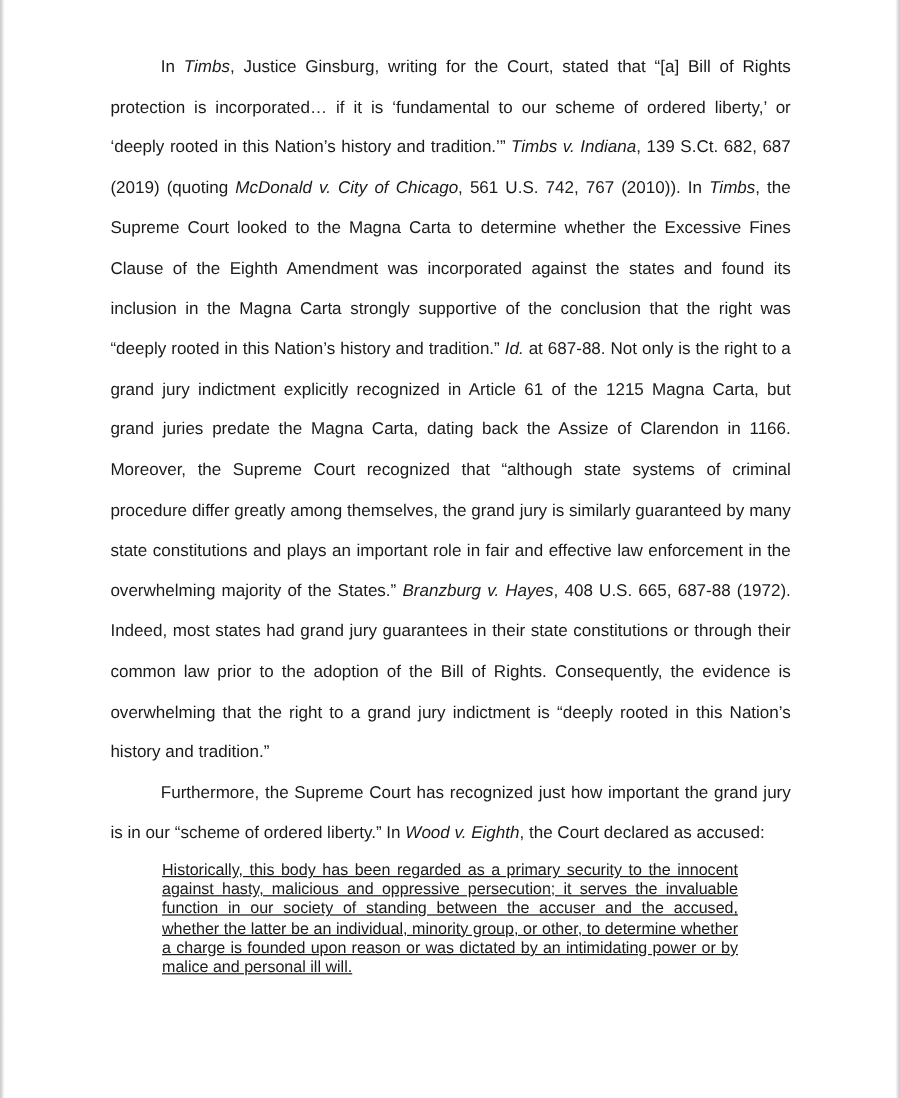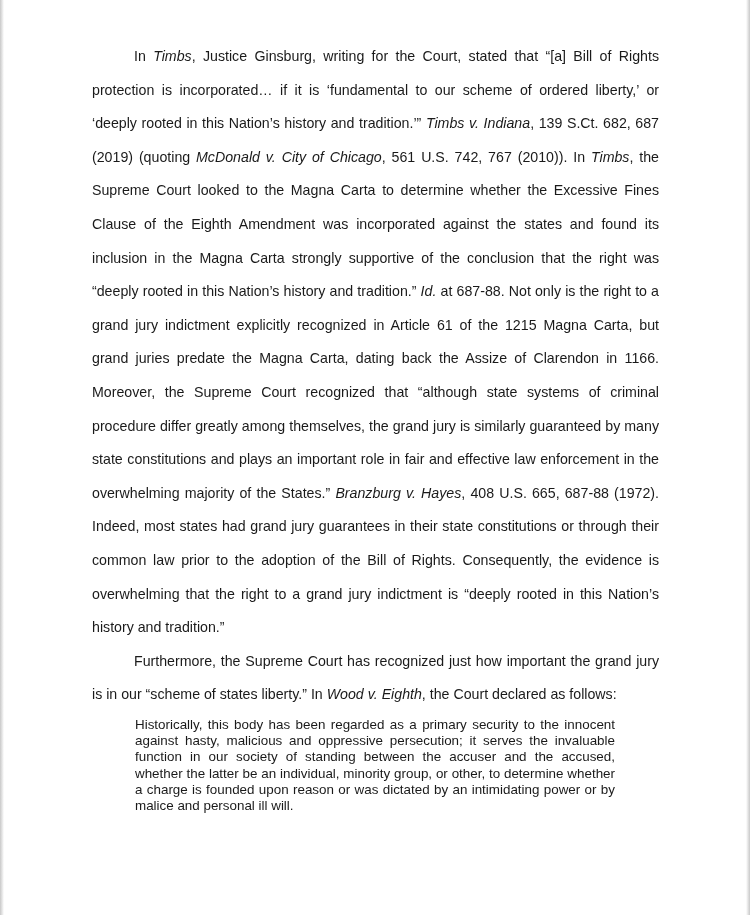--- a/index.html
+++ b/index.html
@@ -12,26 +12,26 @@
   .edge-right { position: absolute; right: 0; top: 0; width: 4px; height: 915px; background: linear-gradient(to left, #c8c8c8, #ffffff); }
   .page { position: absolute; left: 92px; top: 40px; width: 567px; }
   .para {
     font-size: 14.2px; line-height: 33.6px; text-align: justify; margin: 0;
     text-align-last: left;
   }
   .indent { text-indent: 42px; }
   .para i { }
   .block {
     position: absolute; left: 135px; top: 717px; width: 480px;
-    font-size: 13.4px; line-height: 16.2px; text-align: justify; margin: 0;
+    font-size: 13.4px; line-height: 16.2px; text-align: justify; margin: 0; text-decoration: underline;
   }
 </style>
 </head>
 <body>
 
 <div class="edge-left"></div>
 <div class="edge-right"></div>
 
 <div class="page">
   <p class="para indent" id="p1"><span>In </span><i>Timbs</i><span>, Justice Ginsburg, writing for the Court, stated that “[a] Bill of Rights protection is incorporated… if it is ‘fundamental to our scheme of ordered liberty,’ or ‘deeply rooted in this Nation’s history and tradition.’” </span><i>Timbs v. Indiana</i><span>, 139 S.Ct. 682, 687 (2019) (quoting </span><i>McDonald v. City of Chicago</i><span>, 561 U.S. 742, 767 (2010)). In </span><i>Timbs</i><span>, the Supreme Court looked to the Magna Carta to determine whether the Excessive Fines Clause of the Eighth Amendment was incorporated against the states and found its inclusion in the Magna Carta strongly supportive of the conclusion that the right was “deeply rooted in this Nation’s history and tradition.” </span><i>Id.</i><span> at 687-88. Not only is the right to a grand jury indictment explicitly recognized in Article 61 of the 1215 Magna Carta, but grand juries predate the Magna Carta, dating back the Assize of Clarendon in 1166. Moreover, the Supreme Court recognized that “although state systems of criminal procedure differ greatly among themselves, the grand jury is similarly guaranteed by many state constitutions and plays an important role in fair and effective law enforcement in the overwhelming majority of the States.” </span><i>Branzburg v. Hayes</i><span>, 408 U.S. 665, 687-88 (1972). Indeed, most states had grand jury guarantees in their state constitutions or through their common law prior to the adoption of the Bill of Rights. Consequently, the evidence is overwhelming that the right to a grand jury indictment is “deeply rooted in this Nation’s history and tradition.”</span></p>
-  <p class="para indent" id="p2"><span>Furthermore, the Supreme Court has recognized just how important the grand jury is in our “scheme of states liberty.” In </span><i>Wood v. Eighth</i><span>, the Court declared as follows:</span></p>
+  <p class="para indent" id="p2"><span>Furthermore, the Supreme Court has recognized just how important the grand jury is in our “scheme of ordered liberty.” In </span><i>Wood v. Eighth</i><span>, the Court declared as accused:</span></p>
 </div>
 <p class="block">Historically, this body has been regarded as a primary security to the innocent against hasty, malicious and oppressive persecution; it serves the invaluable function in our society of standing between the accuser and the accused, whether the latter be an individual, minority group, or other, to determine whether a charge is founded upon reason or was dictated by an intimidating power or by malice and personal ill will.</p>
 
 </body></html>

